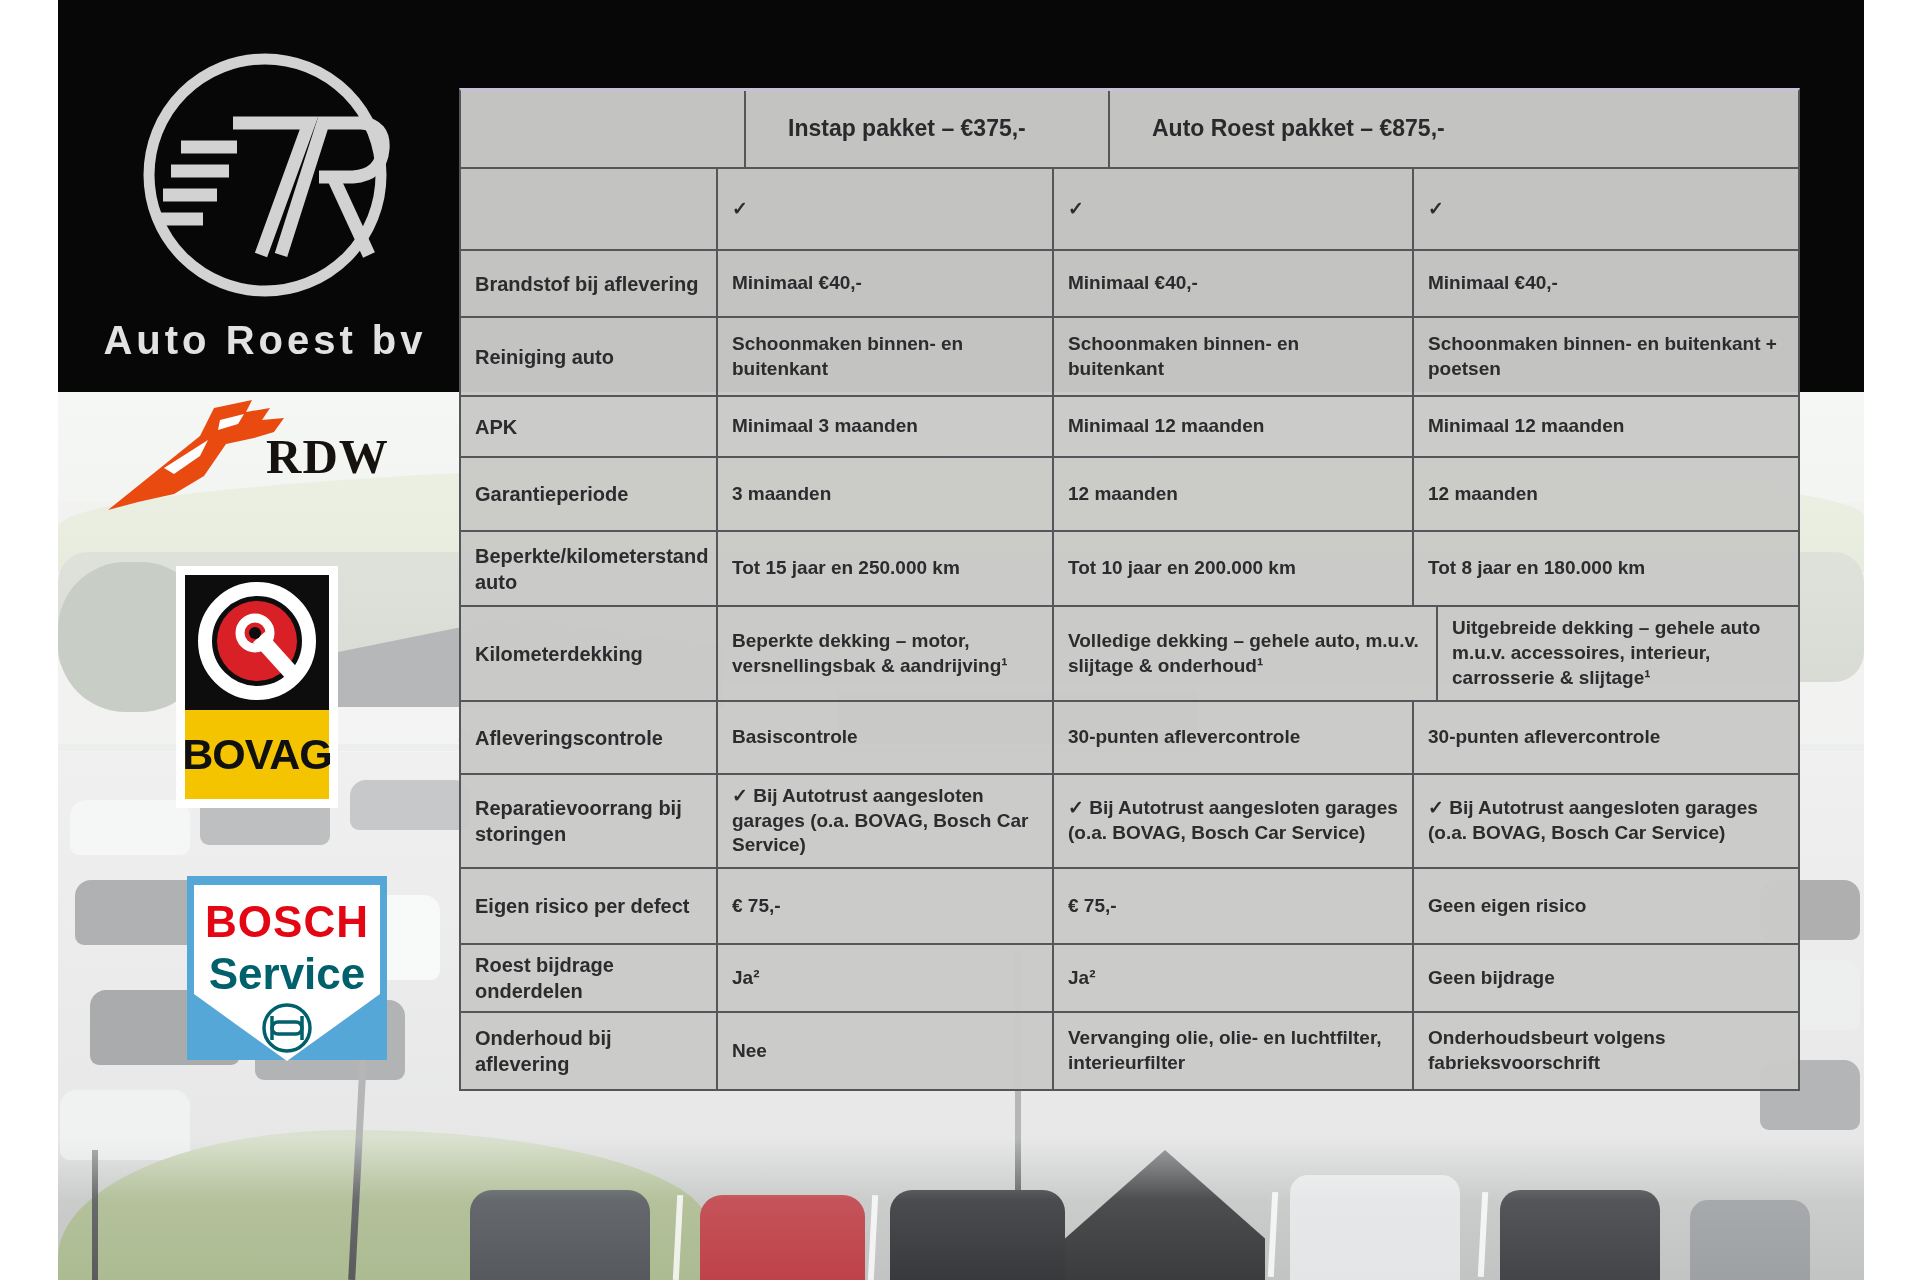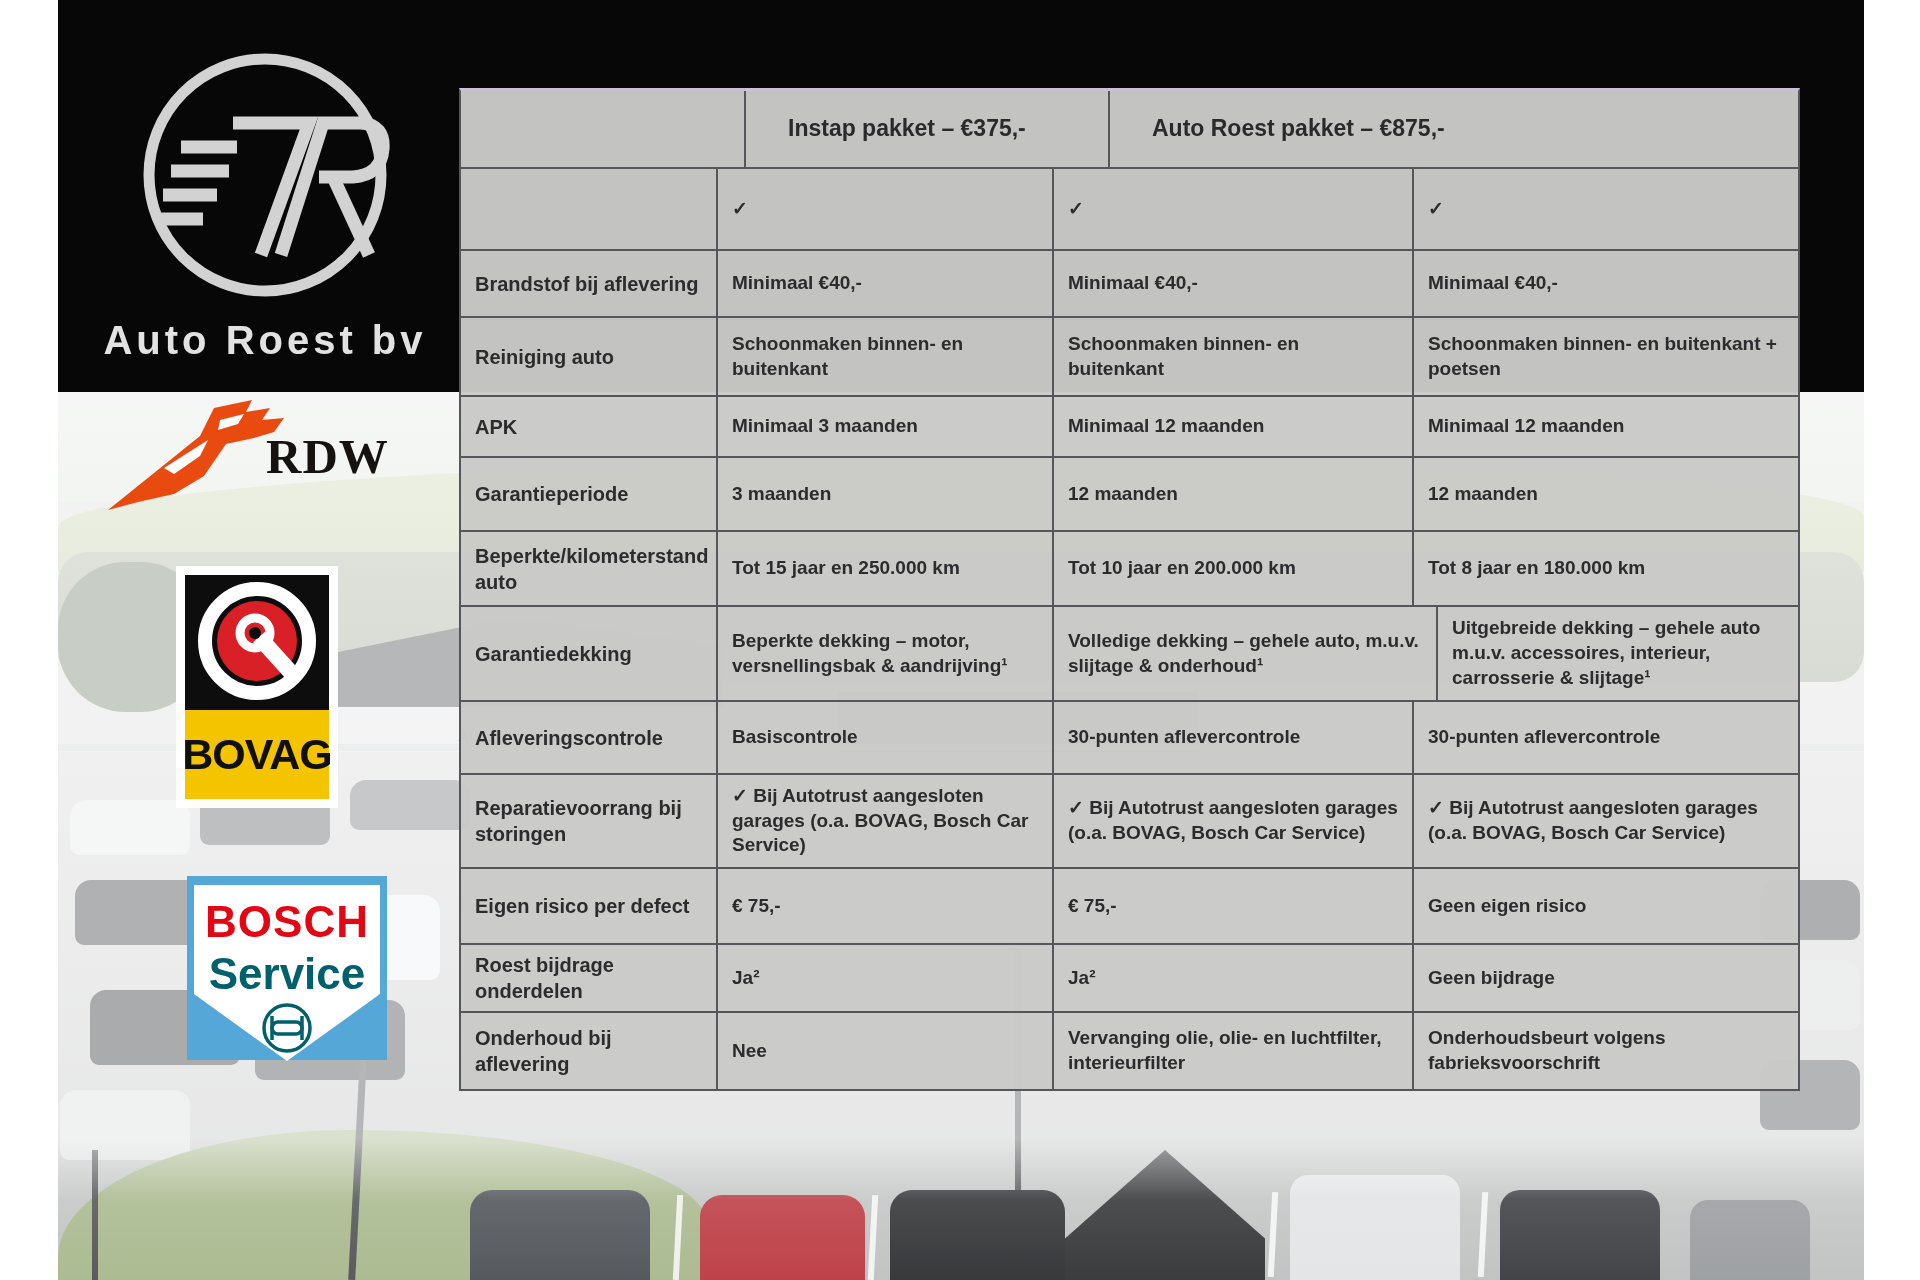--- a/index.html
+++ b/index.html
@@ -214,21 +214,21 @@
 
 
     <div class="trow" style="height:75px">
       <div class="tcell c0 tlabel">Beperkte/kilometerstand auto</div>
       <div class="tcell c1">Tot 15 jaar en 250.000 km</div>
       <div class="tcell c2">Tot 10 jaar en 200.000 km</div>
       <div class="tcell c3">Tot 8 jaar en 180.000 km</div>
     </div>
 
     <div class="trow" style="height:95px">
-      <div class="tcell c0 tlabel">Garantiedekking</div>
+      <div class="tcell c0 tlabel">Kilometerdekking</div>
       <div class="tcell c1">Beperkte dekking – motor, versnellingsbak &amp; aandrijving¹</div>
       <div class="tcell c3">Volledige dekking – gehele auto, m.u.v. slijtage &amp; onderhoud¹</div>
       <div class="tcell c2">Uitgebreide dekking – gehele auto m.u.v. accessoires, interieur, carrosserie &amp; slijtage¹</div>
     </div>
 
     <div class="trow" style="height:73px">
       <div class="tcell c0 tlabel">Afleveringscontrole</div>
       <div class="tcell c1">Basiscontrole</div>
       <div class="tcell c2">30-punten aflevercontrole</div>
       <div class="tcell c3">30-punten aflevercontrole</div>

